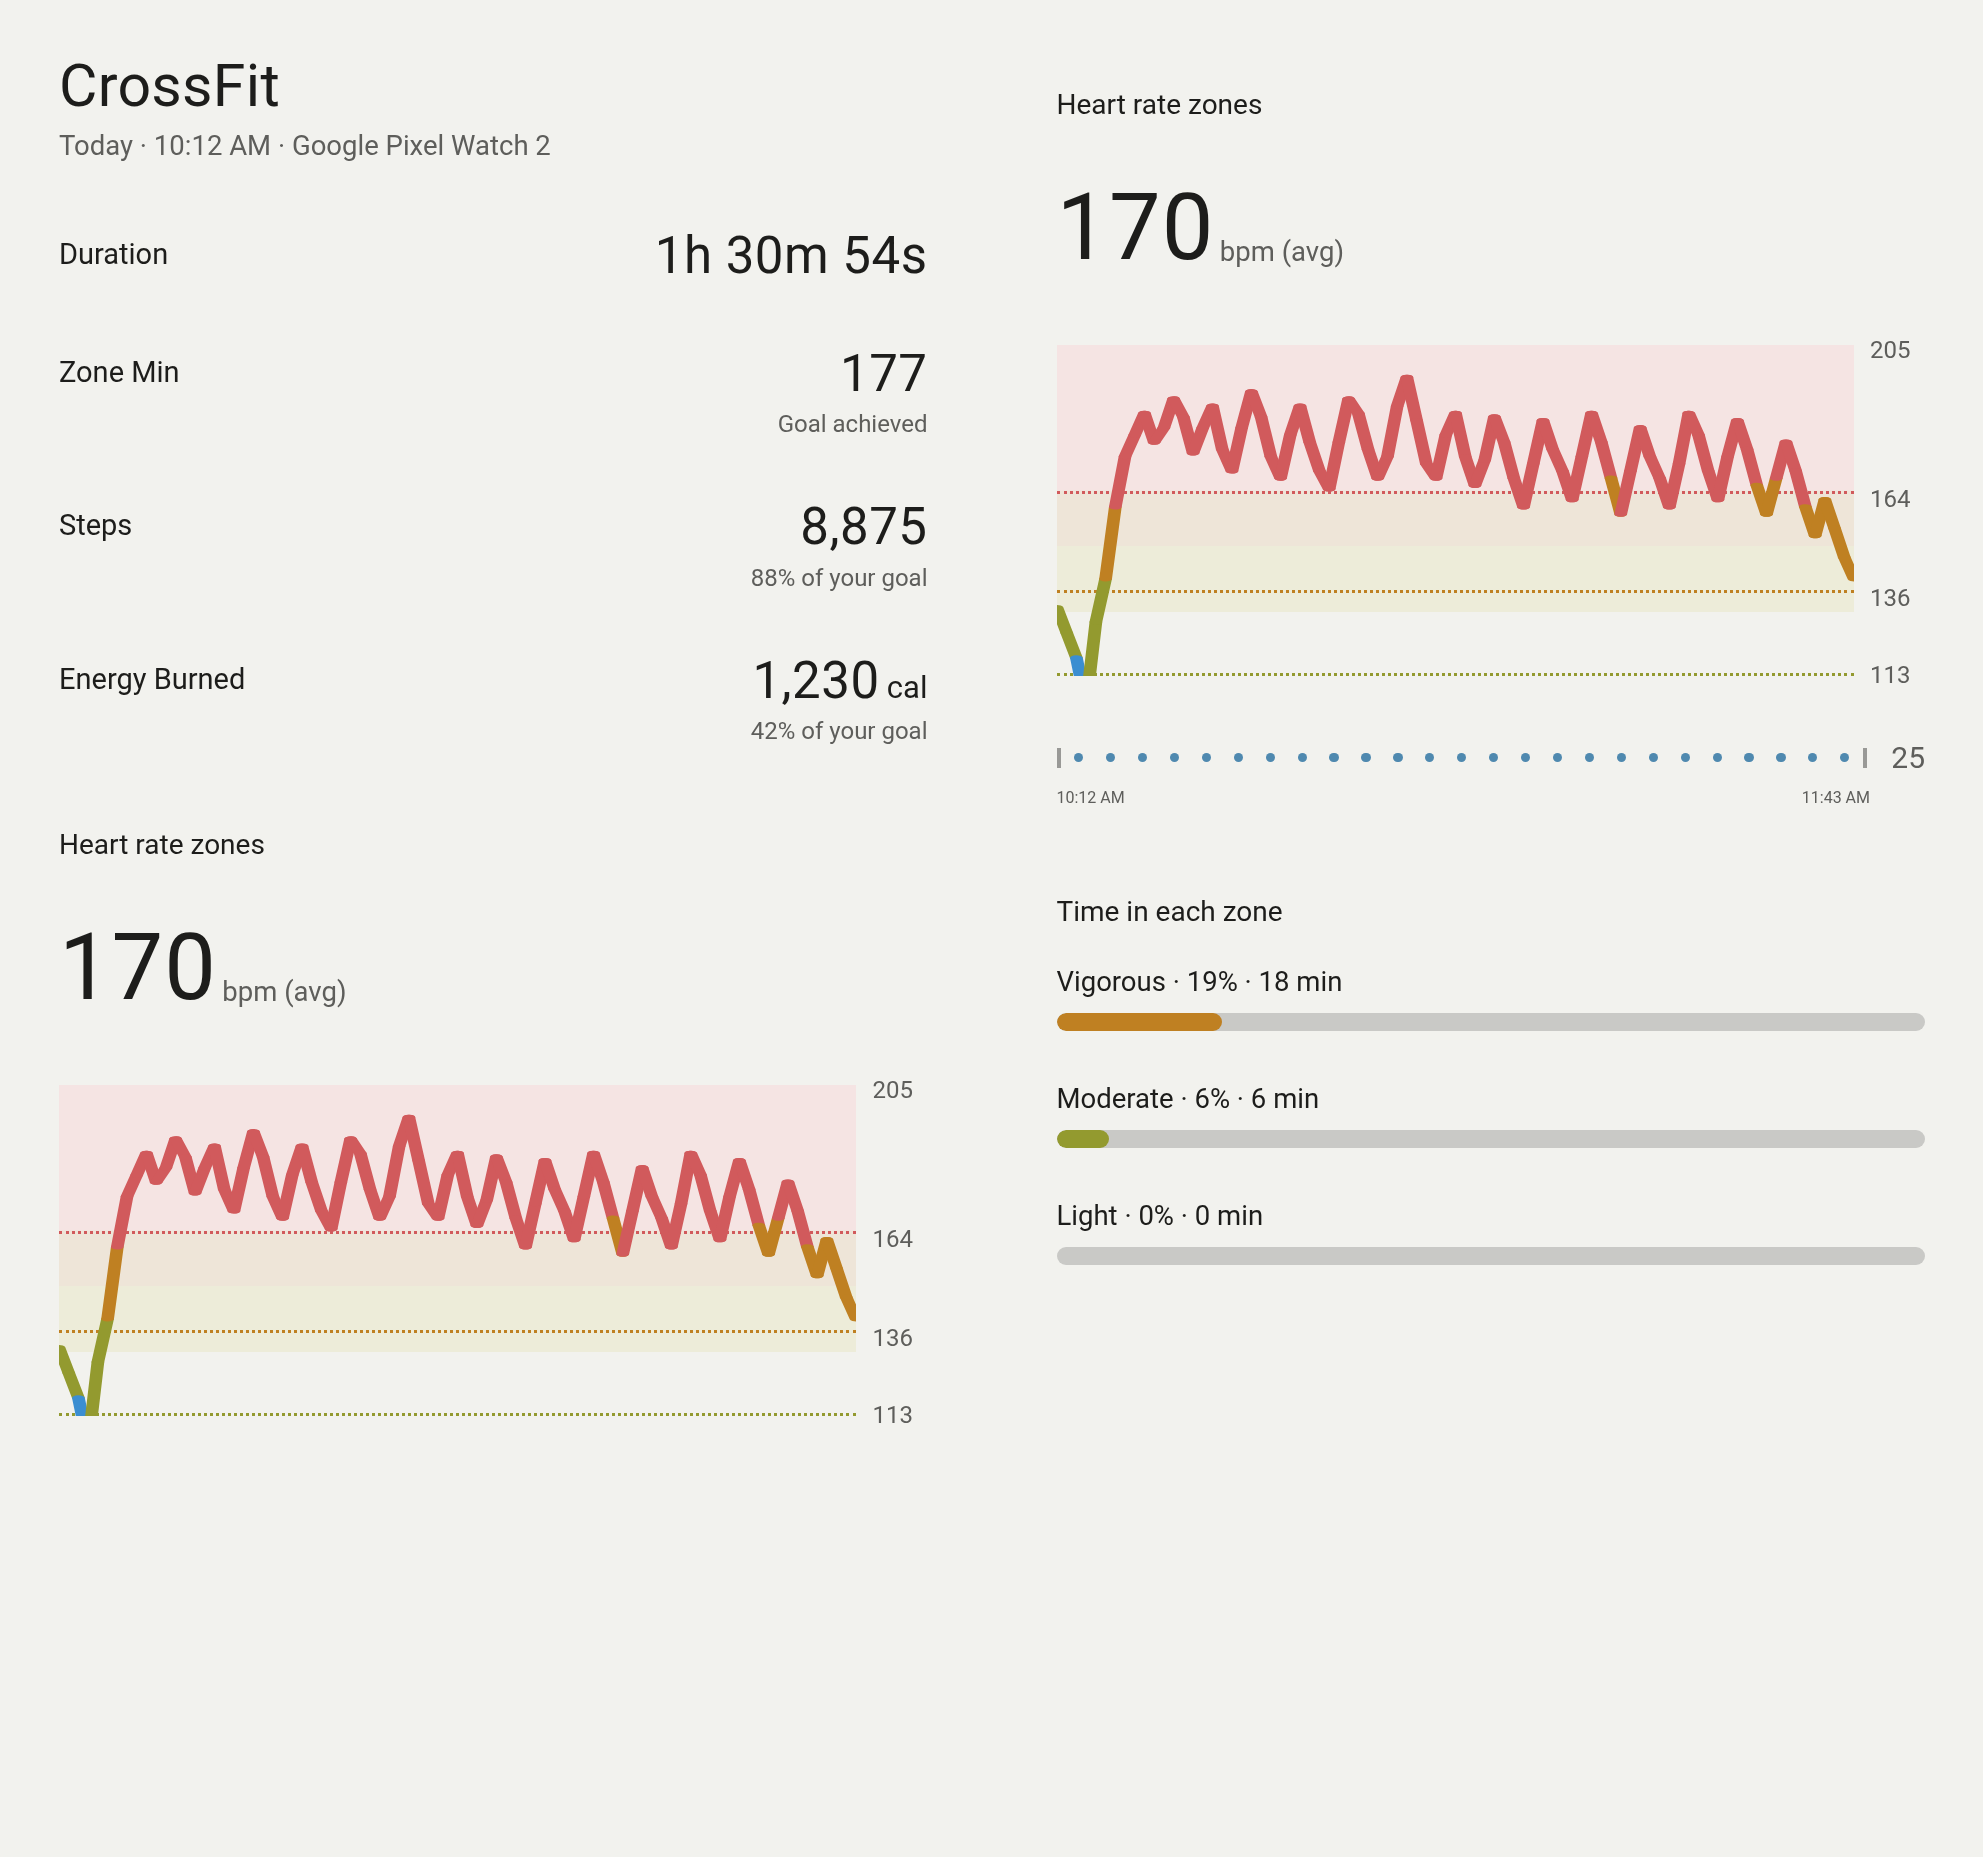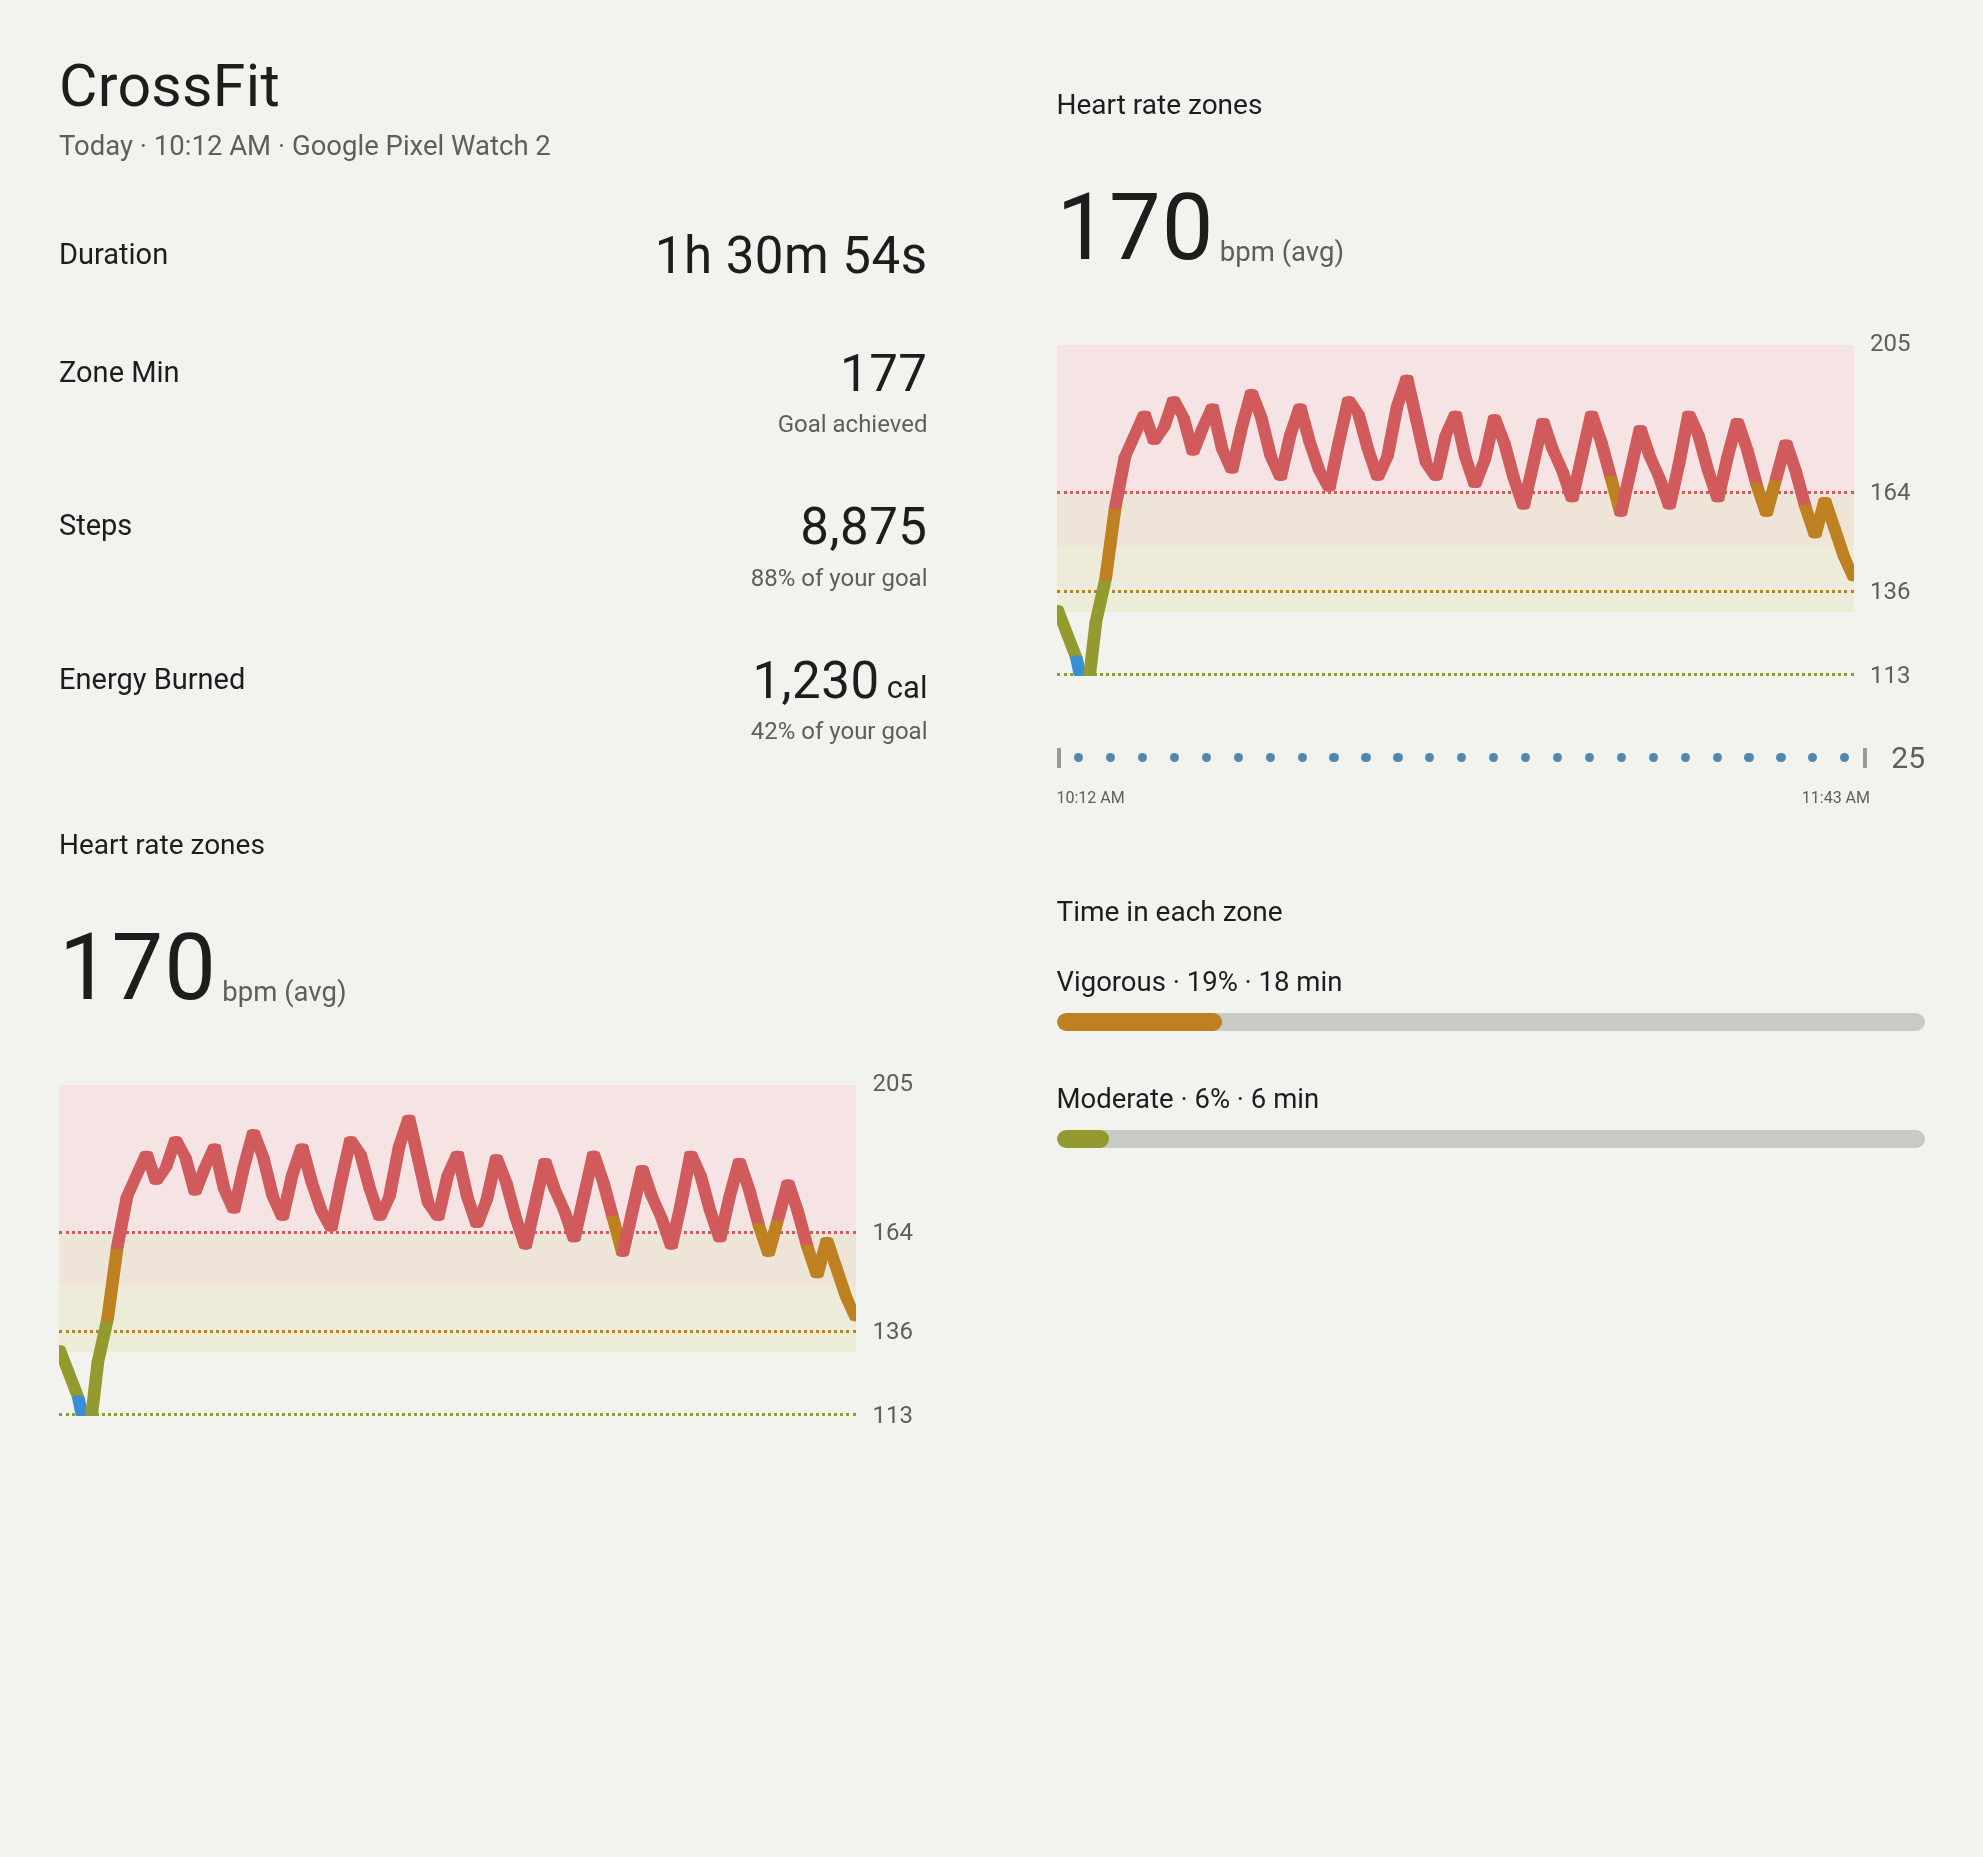--- a/index.html
+++ b/index.html
@@ -126,21 +126,21 @@
   }
   .axis-labels {
     display: flex;
     flex-direction: column;
     justify-content: space-between;
     font-size: 24px;
     color: var(--muted);
     padding: 0;
     position: relative;
   }
-  .axis-labels span { display: block; }
+  .axis-labels span { display: block; margin-top: 7px; }
   .axis-labels .ytop { position:absolute; top:-16.5px; }
   .axis-labels .y164 { position:absolute; top:calc(44% - 13px); }
   .axis-labels .y136 { position:absolute; top:calc(74% - 13px); }
   .axis-labels .y113 { position:absolute; bottom:-13px; }
 
   
   .time-strip {
     display: flex;
     align-items: center;
     gap: 13px;
@@ -521,16 +521,22 @@
       <div class="zone-bar">
         <div class="fill" id="fill-vigorous" style="width: 19%; background: rgb(191, 128, 34);"></div>
       </div>
     </div>
     <div class="zone-block">
       <div class="zone-label">Moderate · 6% · 6 min</div>
       <div class="zone-bar">
         <div class="fill" id="fill-moderate" style="width: 6%; background: rgb(147, 154, 47);"></div>
       </div>
     </div>
+    <div class="zone-block">
+      <div class="zone-label">Light · 0% · 0 min</div>
+      <div class="zone-bar">
+        <div class="fill" id="fill-light" style="width: 0%; background: rgb(59, 142, 209);"></div>
+      </div>
+    </div>
 
   </div>
 </div>
 
 
 </body></html>

